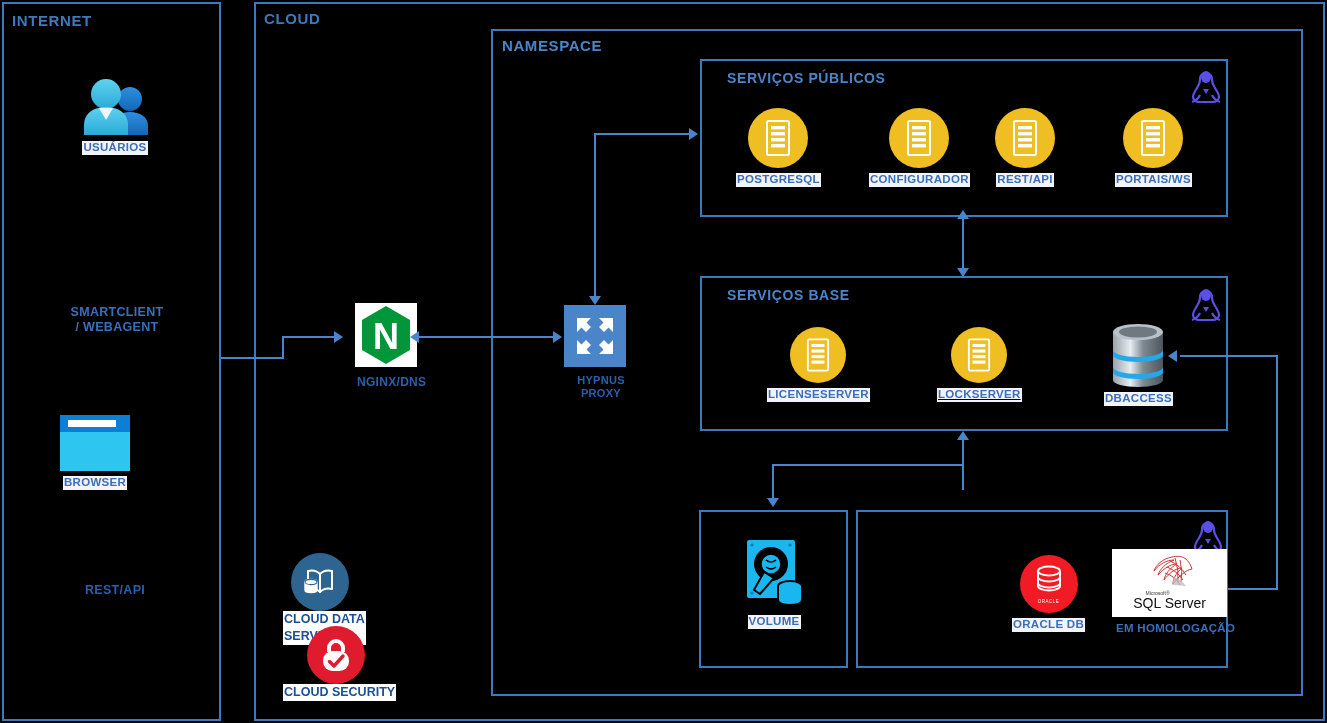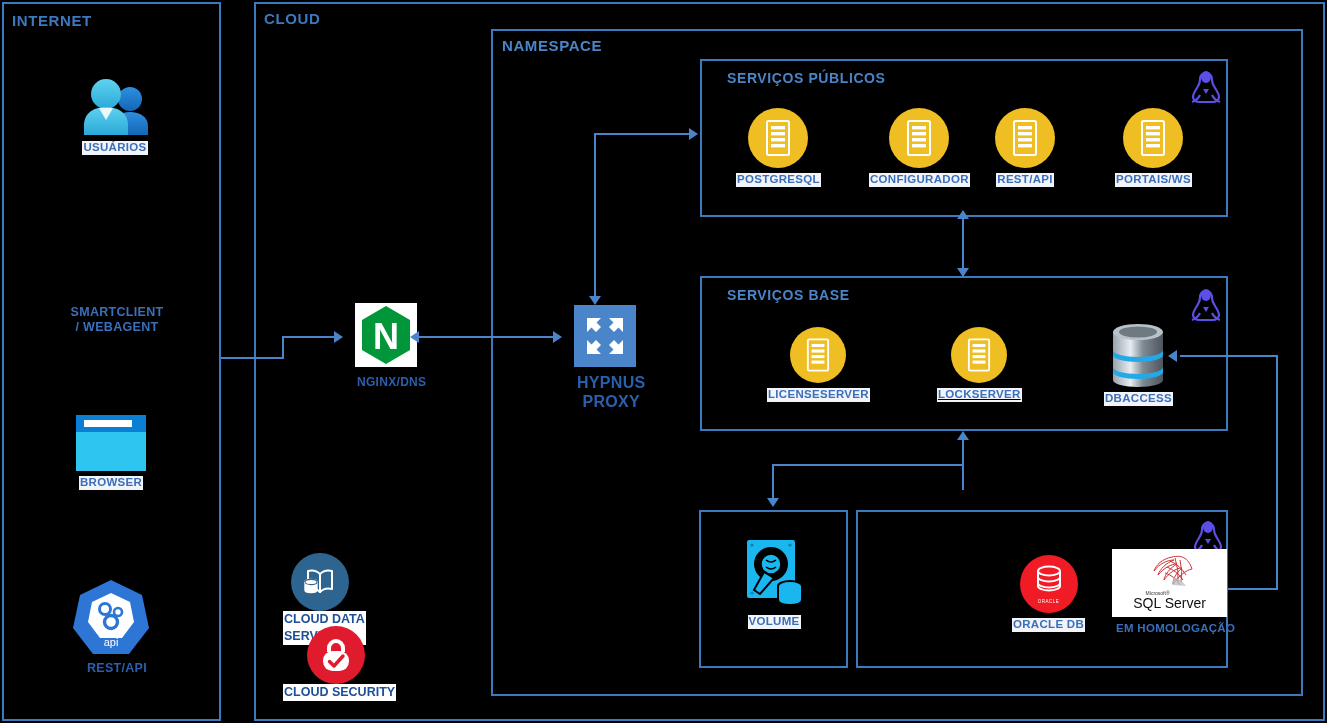--- a/index.html
+++ b/index.html
@@ -96,39 +96,29 @@
       </svg>
     </div>
     <div class="node-label">USUÁRIOS</div>
   </div>
 
   <div class="node" style="left:40px;top:305px;width:142px;">
     <div class="node-label nobg" style="margin-top:0;font-size:12.5px;white-space:pre-line;">SMARTCLIENT
 / WEBAGENT</div>
   </div>
 
-  <div class="node" style="left:76px;top:415px;">
+  <div class="node" style="left:60px;top:415px;">
     <div class="browser">
       <div class="bar"></div>
         <div class="addr"></div>
     </div>
     <div class="node-label">BROWSER</div>
   </div>
 
   <div class="node" style="left:72px;top:578px;">
-    <div style="width:78px;height:78px;">
-      <svg width="78" height="78" viewBox="0 0 78 78">
-        <polygon points="39,2 70,17 77,50 57,76 21,76 1,50 8,17" fill="#2d76d6"></polygon>
-        <polygon points="39,15 58,24 62,44 50,60 28,60 16,44 20,24" fill="#fff"></polygon>
-        <circle cx="33" cy="31" r="5.5" fill="none" stroke="#2d76d6" stroke-width="3"></circle>
-        <circle cx="46" cy="34" r="4" fill="none" stroke="#2d76d6" stroke-width="2.6"></circle>
-        <circle cx="39" cy="44" r="6.5" fill="none" stroke="#2d76d6" stroke-width="3.4"></circle>
-        <text x="39" y="68" text-anchor="middle" fill="#fff" font-family="Liberation Sans, sans-serif" font-size="11">api</text>
-      </svg>
-    </div>
     <div class="node-label nobg" style="color:#2a5fae;font-size:12.5px;">REST/API</div>
   </div>
 
   <div class="box" style="left:254px;top:2px;width:1071px;height:719px;"></div>
   <div class="box-title lg" style="left:264px;top:10px;">CLOUD</div>
 
   <div class="box" style="left:491px;top:29px;width:812px;height:667px;"></div>
   <div class="box-title lg ns" style="left:502px;top:37px;">NAMESPACE</div>
 
   <div class="box" style="left:700px;top:59px;width:528px;height:158px;"></div>
@@ -342,21 +332,21 @@
     <div class="hypnus">
       <svg width="46" height="46" viewBox="0 0 46 46">
         <g fill="#fff">
           <path d="M19 5 H5 v14 l4.5 -4.5 L14 19 l5 -5 l-4.5 -4.5 z"></path>
           <path d="M27 5 h14 v14 l-4.5 -4.5 L32 19 l-5 -5 l4.5 -4.5 z"></path>
           <path d="M19 41 H5 V27 l4.5 4.5 L14 27 l5 5 l-4.5 4.5 z"></path>
           <path d="M27 41 h14 V27 l-4.5 4.5 L32 27 l-5 5 l4.5 4.5 z"></path>
         </g>
       </svg>
     </div>
-    <div class="node-label nobg" style="color:#2a5fae;font-size:16px;white-space:pre-line;margin-top:7px;">HYPNUS
+    <div class="node-label nobg" style="color:#2a5fae;font-size:11px;white-space:pre-line;margin-top:7px;">HYPNUS
 PROXY</div>
   </div>
 
   <div class="cds-row" style="left:275px;top:553px;">
     <div class="cds-circle blue">
       <svg width="36" height="30" viewBox="0 0 36 30">
         <g fill="none" stroke="#fff" stroke-width="2" stroke-linejoin="round">
           <path d="M18 7 c-3 -3 -8 -4 -12 -3 v18 c4 -1 9 0 12 3 z"></path>
           <path d="M18 7 c3 -3 8 -4 12 -3 v18 c-4 -1 -9 0 -12 3 z"></path>
           <path d="M18 7 v18"></path>

